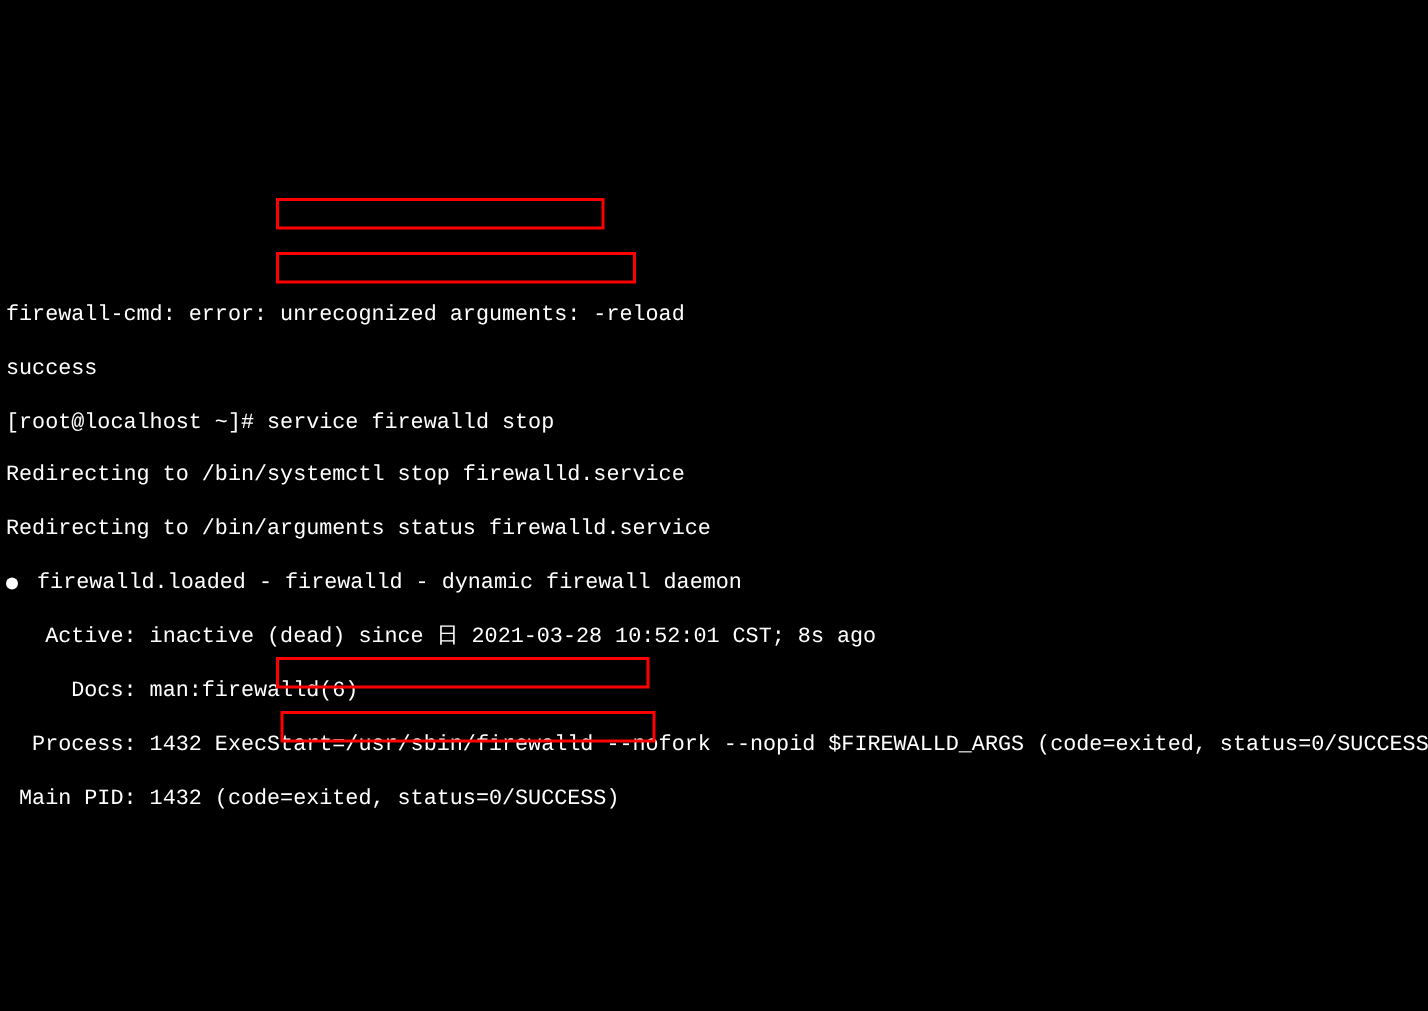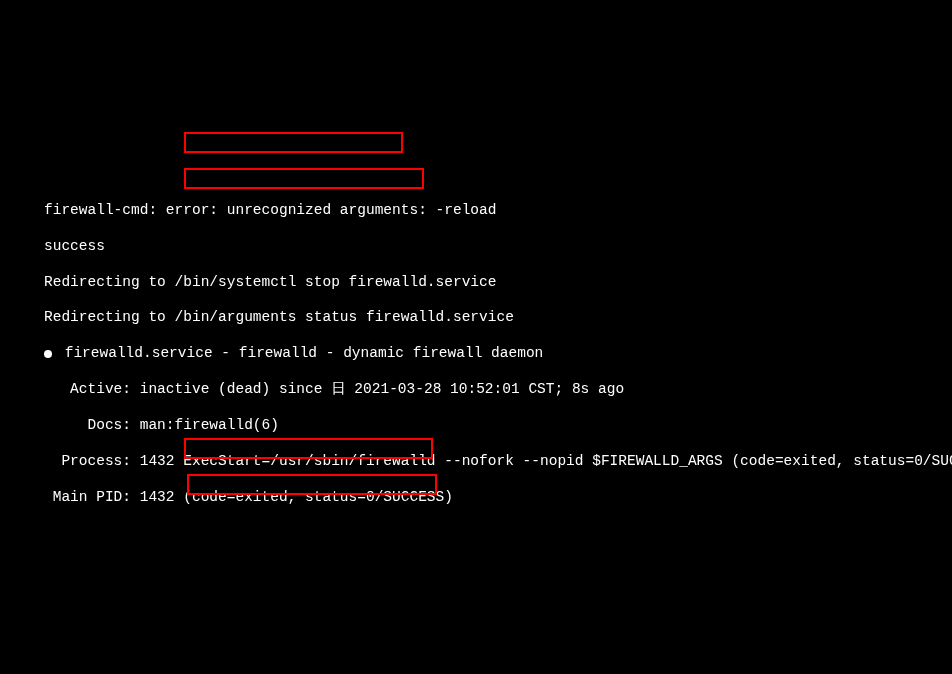--- a/index.html
+++ b/index.html
@@ -14,21 +14,20 @@
       font-size: 14.5px;
       line-height: 1.24;
       padding: 4px;
       width: 952px;
       white-space: pre;
       overflow: hidden;
     }
     .line {
       display: block;
       position: relative;
-      margin-left: 40px;
     }
     .dot-white {
       display: inline-block;
       width: 8px;
       height: 8px;
       background: #fff;
       border-radius: 50%;
       margin-right: 4px;
       vertical-align: middle;
     }
@@ -49,23 +48,24 @@
 
 <div id="terminal">
 
 <div class="hl-box" style="top:56px;left:180px;width:219px;height:21px"></div>
 <div class="hl-box" style="top:92px;left:180px;width:240px;height:21px"></div>
 <div class="hl-box" style="top:362px;left:180px;width:249px;height:21px"></div>
 <div class="hl-box" style="top:398px;left:183px;width:250px;height:21px"></div>
 
 <span class="line">firewall-cmd: error: unrecognized arguments: -reload</span>
 <span class="line">success</span>
+<span class="line"><span>[root@localhost ~]# </span><span>service firewalld stop</span></span>
 <span class="line">Redirecting to /bin/systemctl stop firewalld.service</span>
 <span class="line">Redirecting to /bin/arguments status firewalld.service</span>
-<span class="line"><span class="dot-white"></span><span> firewalld.service - firewalld - dynamic firewall daemon</span></span>
+<span class="line"><span class="dot-white"></span><span> firewalld.loaded - firewalld - dynamic firewall daemon</span></span>
 <span class="line">   Active: inactive (dead) since 日 2021-03-28 10:52:01 CST; 8s ago</span>
 <span class="line">     Docs: man:firewalld(6)</span>
 <span class="line">  Process: 1432 ExecStart=/usr/sbin/firewalld --nofork --nopid $FIREWALLD_ARGS (code=exited, status=0/SUCCESS)</span>
 <span class="line"> Main PID: 1432 (code=exited, status=0/SUCCESS)</span>
 <span class="line"></span>
 
 
 
 
 

